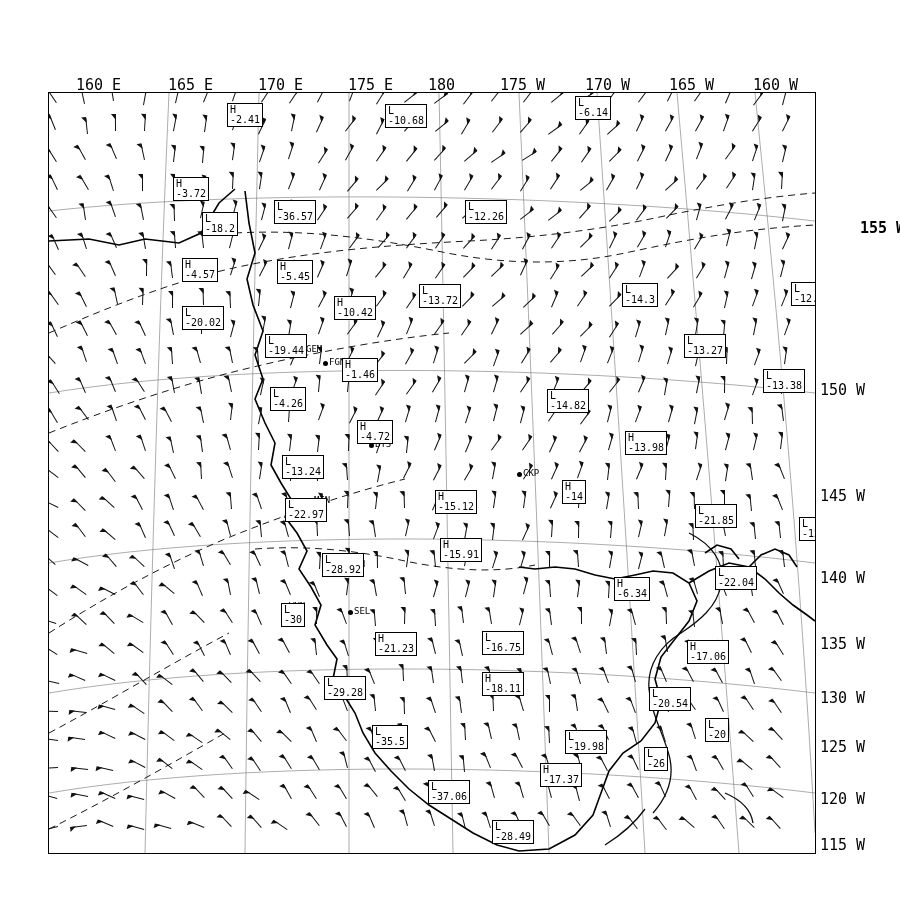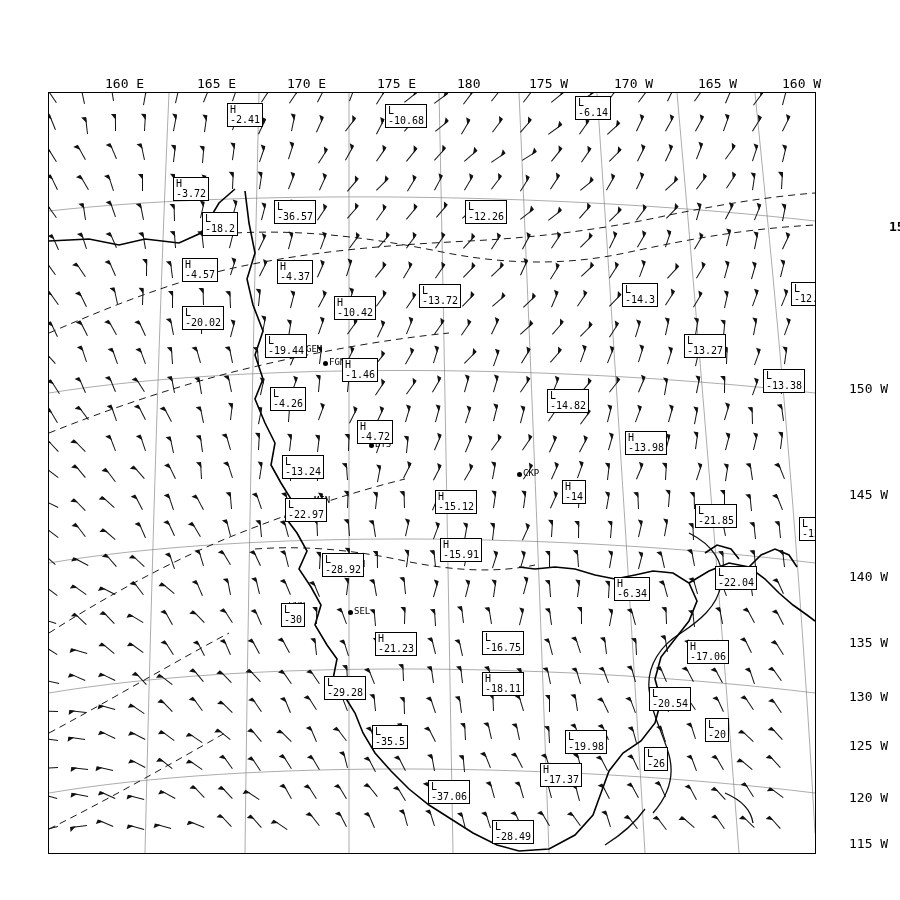--- a/index.html
+++ b/index.html
@@ -10,21 +10,21 @@
   .hdr{position:absolute;left:0;top:0;width:900px;height:70px;font-size:13px;}
   .hdr .l1{position:absolute;left:8px;top:5px;}
   .hdr .l2{position:absolute;left:8px;top:22px;}
   .hdr .l3{position:absolute;left:8px;top:39px;}
   .hdr .r1{position:absolute;right:8px;top:5px;}
   .hdr .r2{position:absolute;right:8px;top:22px;}
   .hdr .c1{position:absolute;left:414px;top:44px;font-size:13px;}
 
   
   .frame{position:absolute;left:48px;top:92px;width:766px;height:760px;border:1px solid #000;overflow:hidden;background:#fff;}
-  .axis-lbl{position:absolute;font-size:13px;color:#000;white-space:nowrap;margin-left:29px;}
+  .axis-lbl{position:absolute;font-size:15px;color:#000;white-space:nowrap;}
 
   
   .footer{position:absolute;left:0;top:880px;width:900px;text-align:center;font-size:12px;}
   .footer span{margin:0 16px;}
 
   
   svg.maplayer{position:absolute;left:0;top:0;width:766px;height:760px;}
 
   
   .barbs{position:absolute;left:0;top:0;width:766px;height:760px;}
@@ -848,21 +848,21 @@
         <div class="lbl boxed" style="left: 416px; top: 107px;">
           <span class="ltr">L</span>
           <span class="val">-12.26</span>
         </div>
         <div class="lbl boxed" style="left: 133px; top: 165px;">
           <span class="ltr">H</span>
           <span class="val">-4.57</span>
         </div>
         <div class="lbl boxed" style="left: 228px; top: 167px;">
           <span class="ltr">H</span>
-          <span class="val">-4.37</span>
+          <span class="val">-5.45</span>
         </div>
         <div class="lbl boxed" style="left: 133px; top: 213px;">
           <span class="ltr">L</span>
           <span class="val">-20.02</span>
         </div>
         <div class="lbl boxed" style="left: 285px; top: 203px;">
           <span class="ltr">H</span>
           <span class="val">-10.42</span>
         </div>
         <div class="lbl boxed" style="left: 370px; top: 191px;">

